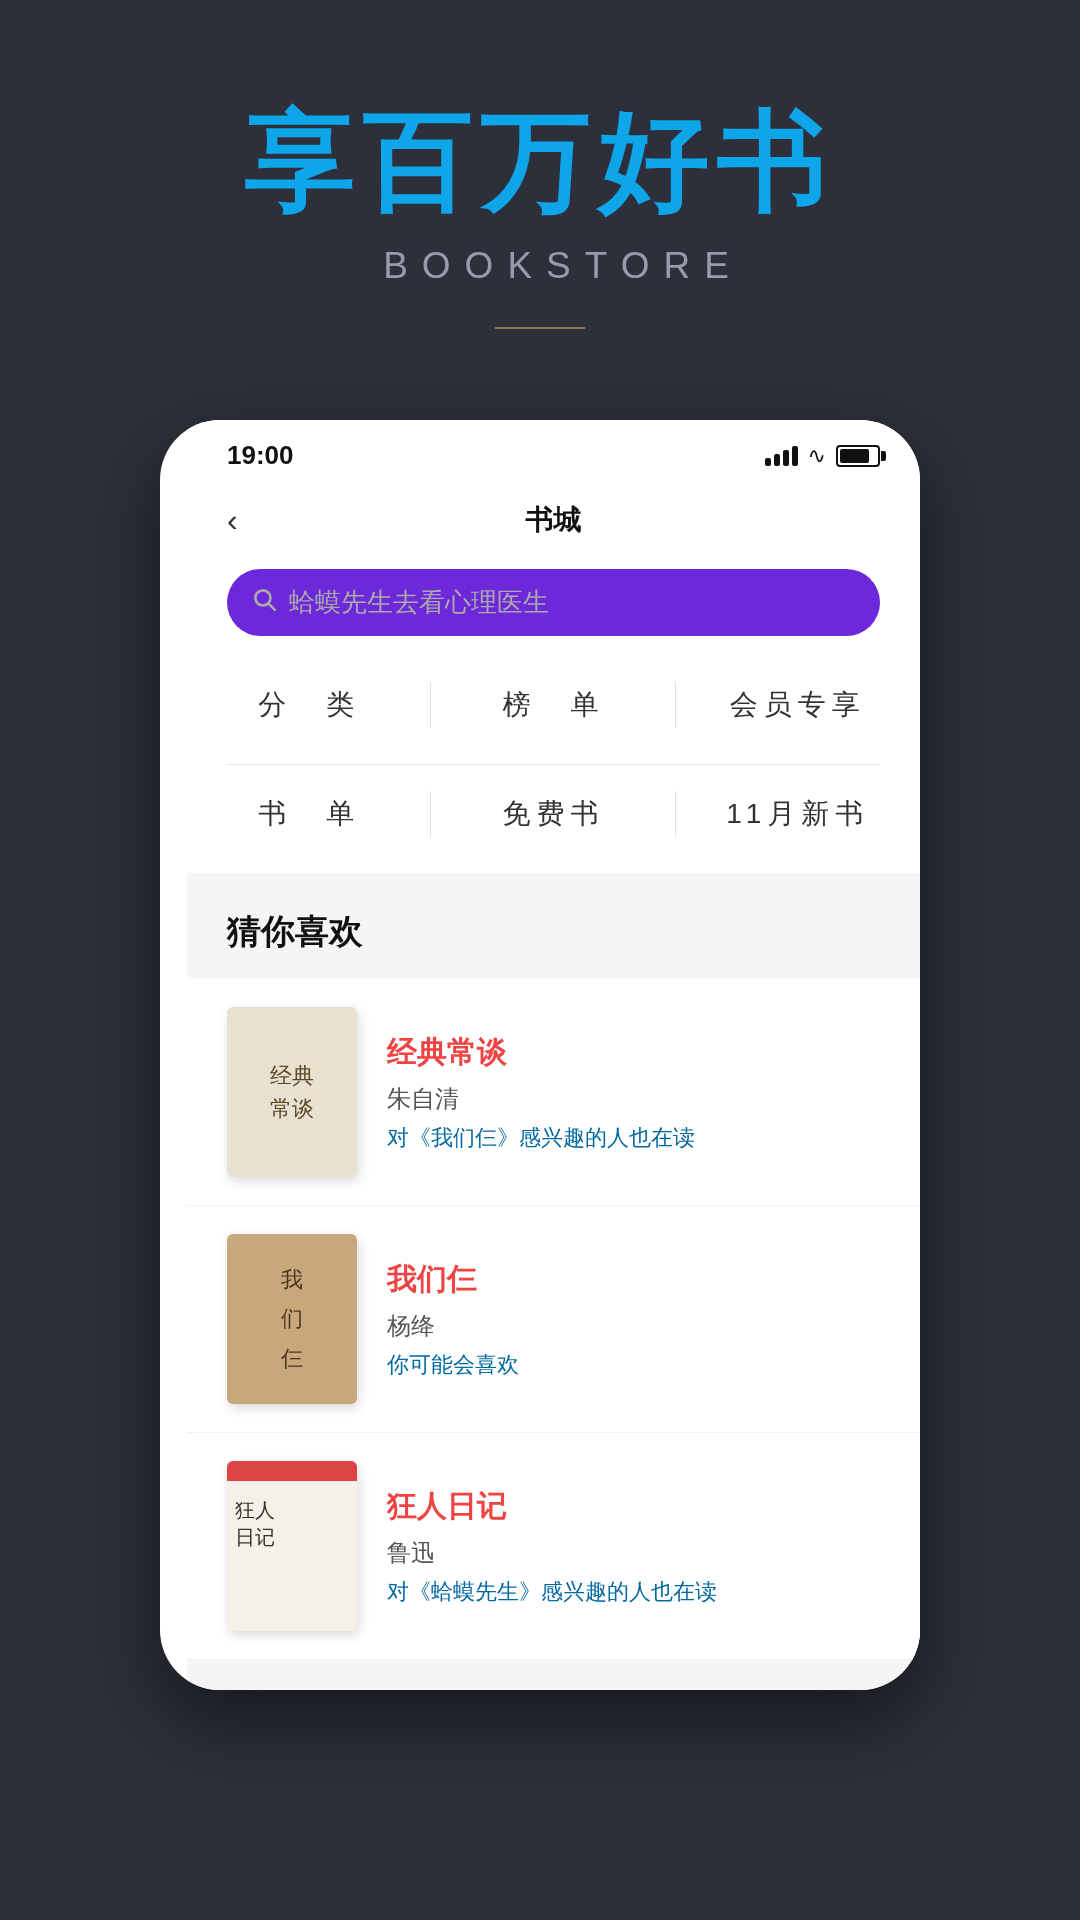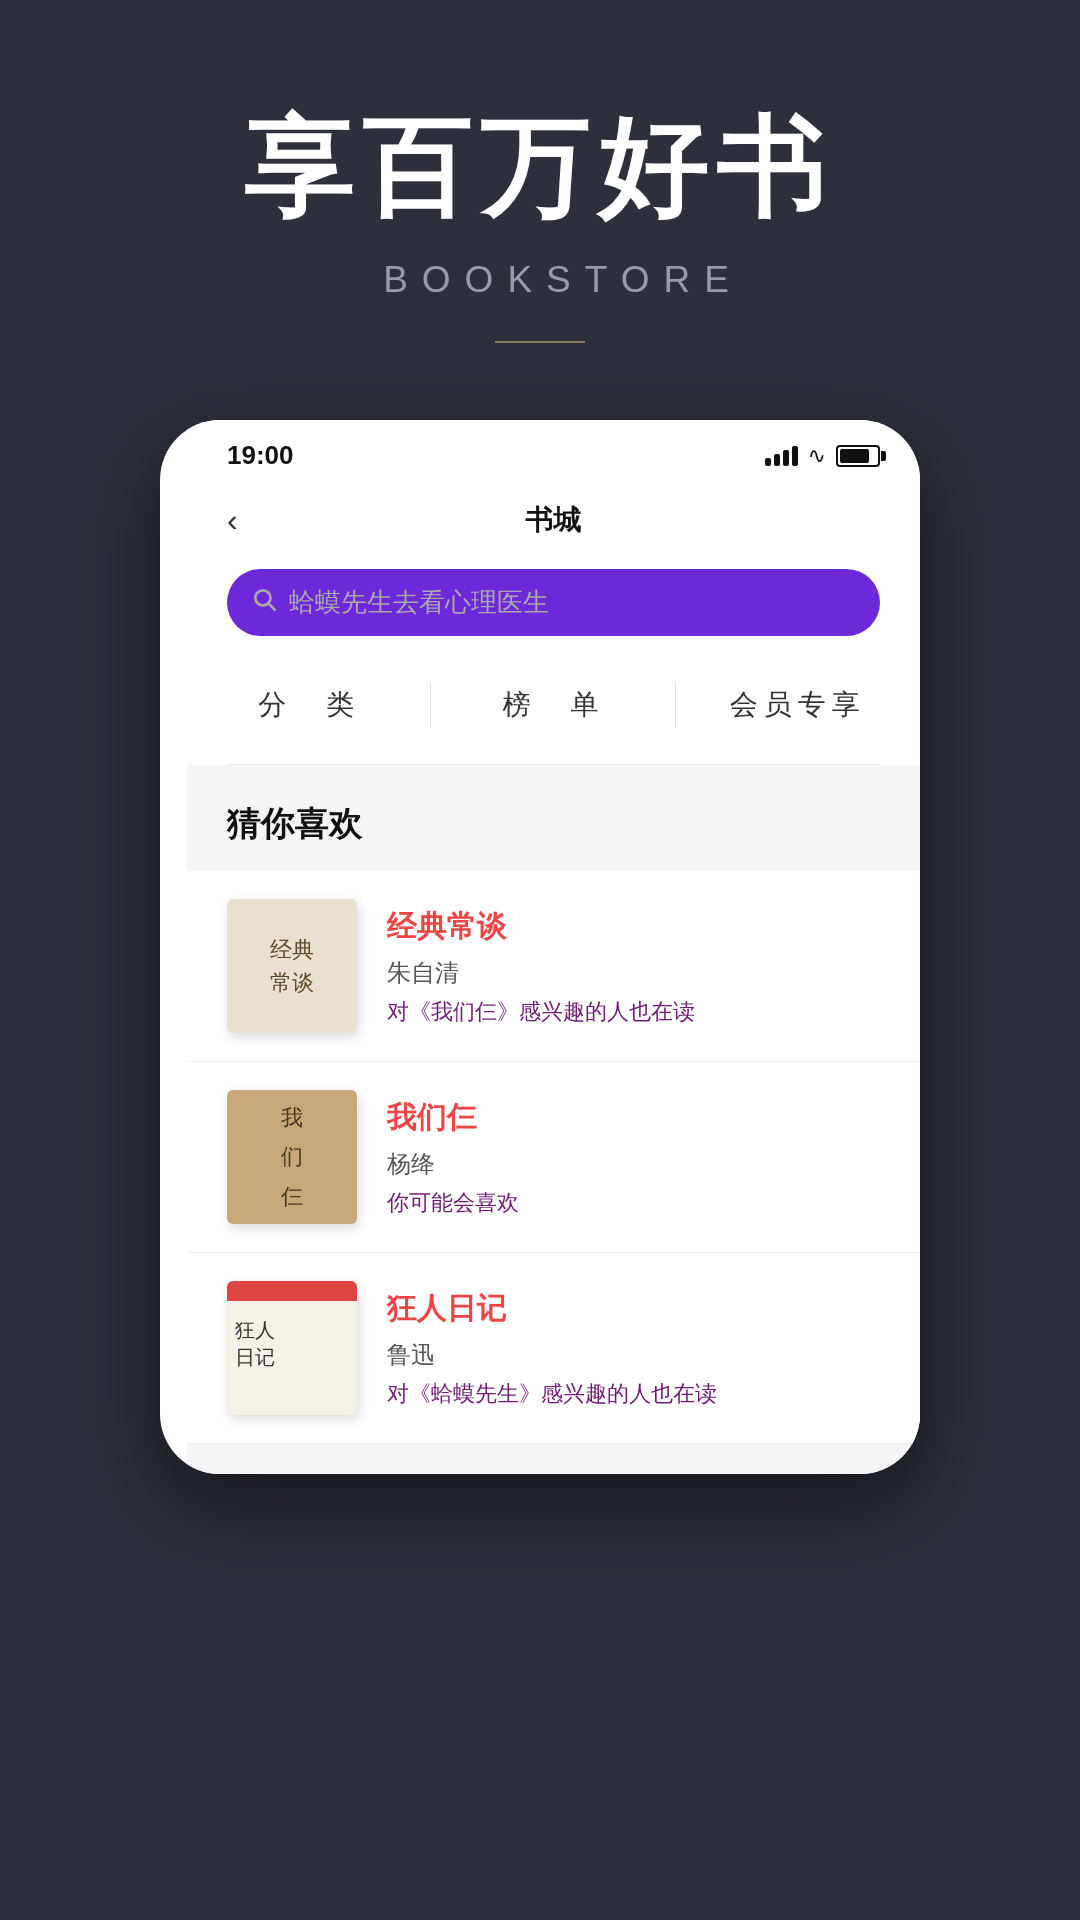--- a/index.html
+++ b/index.html
@@ -17,25 +17,24 @@
     
     .hero {
       width: 100%;
       padding-top: 100px;
       text-align: center;
     }
 
     .hero-title {
       font-size: 110px;
       font-weight: 700;
-      color: #ffffff;
+      color: #0ea5e9;
       letter-spacing: 8px;
       line-height: 1.1;
-      font-family: Liberation Mono, monospace;
-      margin-top: 14px;
+      font-family: Liberation Sans, sans-serif;
     }
 
     .hero-subtitle {
       font-size: 37px;
       color: #9a9aaa;
       letter-spacing: 14px;
       margin-top: 24px;
       font-weight: 400;
       margin-left: 46px;
     }
@@ -235,21 +234,21 @@
       display: flex;
       align-items: center;
       padding: 28px 40px;
       gap: 30px;
       border-bottom: 1px solid #f0f0f0;
       cursor: pointer;
     }
 
     .book-cover {
       width: 130px;
-      height: 134px;
+      height: 170px;
       border-radius: 6px;
       flex-shrink: 0;
       overflow: hidden;
       box-shadow: 2px 4px 12px rgba(0,0,0,0.15);
     }
 
     .book-cover-1 {
       background: #e8e0d0;
       display: flex;
       align-items: center;
@@ -318,21 +317,21 @@
     }
 
     .book-author {
       font-size: 24px;
       color: #555;
       margin-bottom: 8px;
     }
 
     .book-desc {
       font-size: 22px;
-      color: #701a75;
+      color: #0369a1;
     }
   </style>
 </head>
 <body>
 
 <div class="hero">
   <div class="hero-title">享百万好书</div>
   <div class="hero-subtitle">BOOKSTORE</div>
   <div class="hero-divider"></div>
 </div>
@@ -373,20 +372,25 @@
   </div>
 
   <div class="category-grid">
     <div class="category-item">分　类</div>
     <div class="category-item">榜　单</div>
     <div class="category-item">会员专享</div>
   </div>
 
   <div class="category-row-divider"></div>
 
+  <div class="category-grid">
+    <div class="category-item">书　单</div>
+    <div class="category-item">免费书</div>
+    <div class="category-item">11月新书</div>
+  </div>
 
   <div class="recommend-section">
     <div class="recommend-title">猜你喜欢</div>
 
     <div class="book-list">
 
       <div class="book-item">
         <div class="book-cover book-cover-1">
           <div class="book-cover-1-text">经典<br>常谈</div>
         </div>

